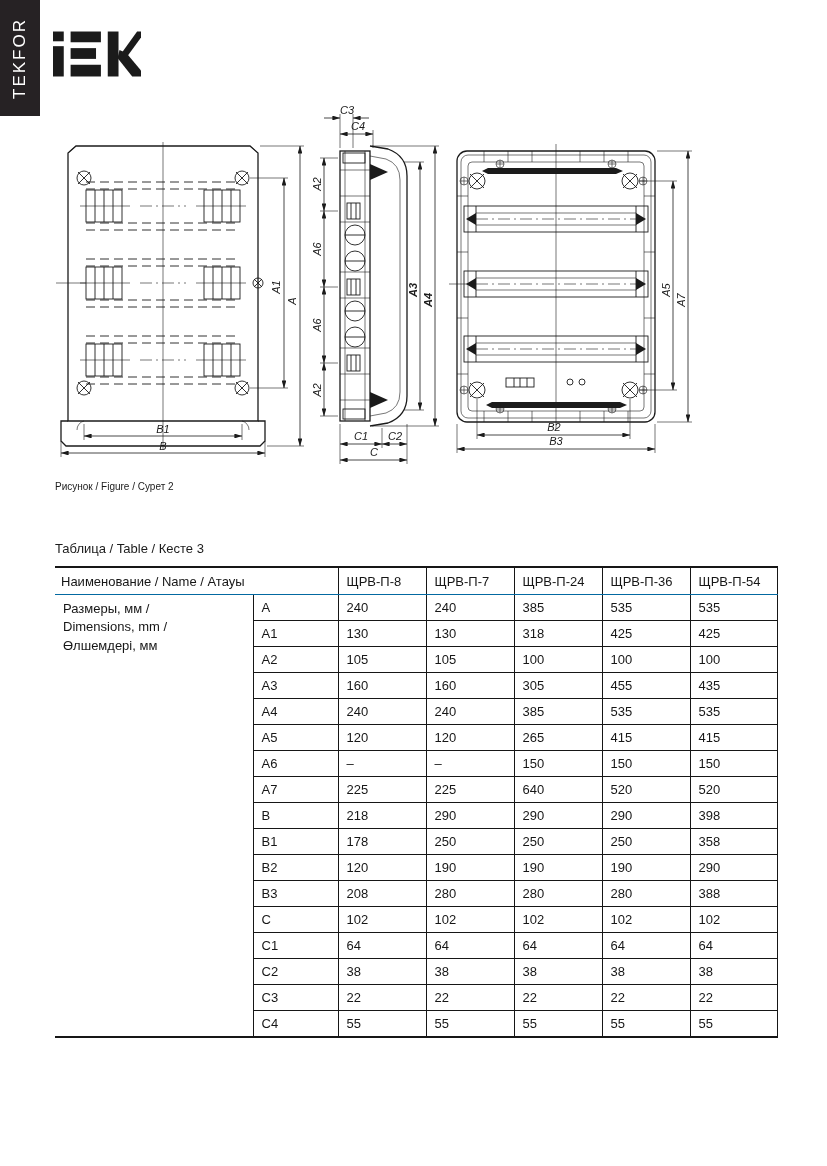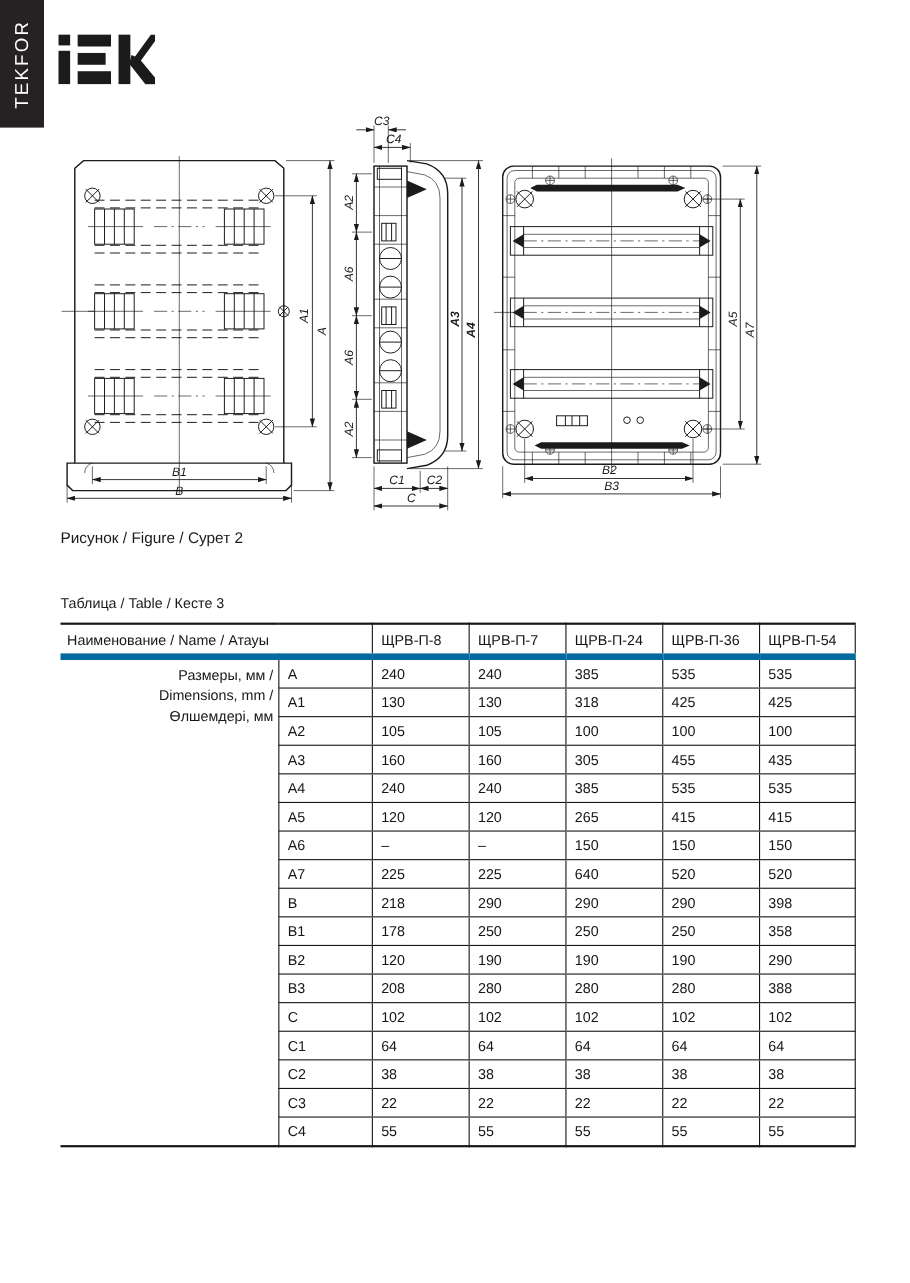--- a/index.html
+++ b/index.html
@@ -22,43 +22,42 @@
   .mid{stroke-width:0.9;}
   .thin{stroke-width:0.6;}
   .dim{stroke:#1b1b1b;stroke-width:0.8;fill:none;}
   .ext{stroke:#1b1b1b;stroke-width:0.6;fill:none;}
   .dash{stroke-dasharray:9,5;}
   .cdash{stroke-dasharray:12,4,2,4;}
   .fillb{fill:#1b1b1b;stroke:none;}
   .dlabel{font-family:"Liberation Sans",sans-serif;font-size:11px;font-style:italic;fill:#1b1b1b;}
   .dlabel.bold{font-weight:bold;}
   
-  .caption{position:absolute;left:55px;top:481px;font-size:14px;}
+  .caption{position:absolute;left:55px;top:481px;font-size:10px;}
   .table-title{position:absolute;left:55px;top:541px;font-size:13px;}
   
   table.dims{
     position:absolute;left:55px;top:566px;width:722px;
     border-collapse:collapse;table-layout:fixed;font-size:13px;color:#161616;
     border-top:2px solid #161616;border-bottom:2px solid #161616;
   }
   table.dims th,table.dims td{
     font-weight:normal;text-align:left;vertical-align:middle;
     padding:3px 4px 3px 8px;height:19px;overflow:hidden;white-space:nowrap;
   }
-  table.dims thead th{border-bottom:6px solid #0369a1;height:20px;padding-left:6px;}
+  table.dims thead th{border-bottom:1px solid #0369a1;height:20px;padding-left:6px;}
   table.dims thead th.model{border-left:1px solid #161616;padding-left:8px;}
   table.dims thead th.model:last-child{border-right:1px solid #161616;}
   table.dims tbody td{border-bottom:1px solid #161616;}
   table.dims tbody td.dim-cell{border-left:1px solid #161616;}
   table.dims tbody td.val-cell{border-left:1px solid #161616;}
   table.dims tbody td.val-cell:last-child{border-right:1px solid #161616;}
   table.dims td.group-cell{
     vertical-align:top;padding-top:5px;line-height:1.42;border-bottom:none;
     white-space:pre-line;
-    text-align:right;
   }
 </style>
 </head>
 <body>
 
 <div class="page">
 
   <div class="brand-bar">
     <span>TEKFOR</span>
   </div>

